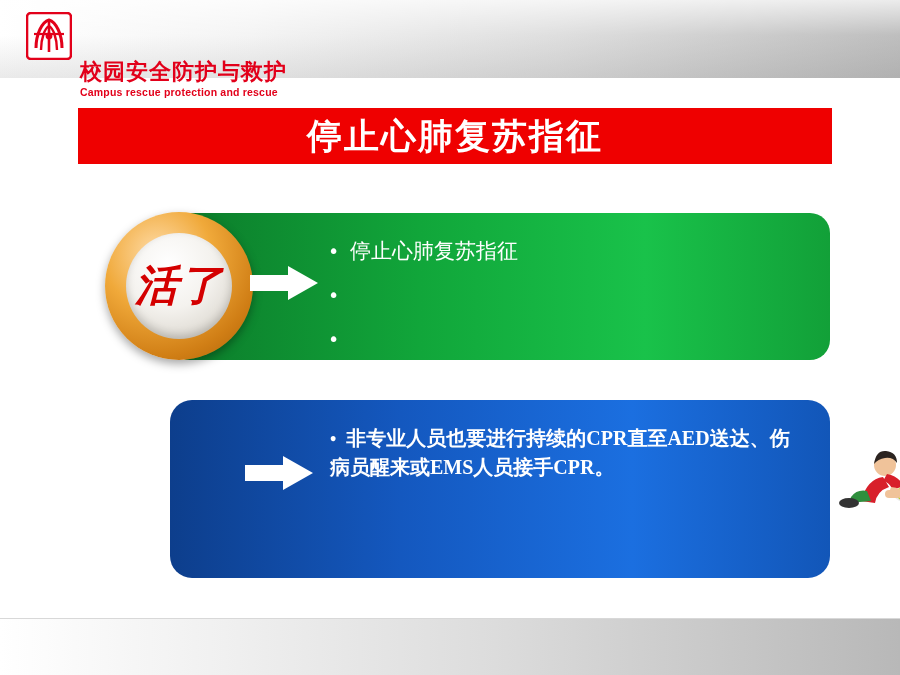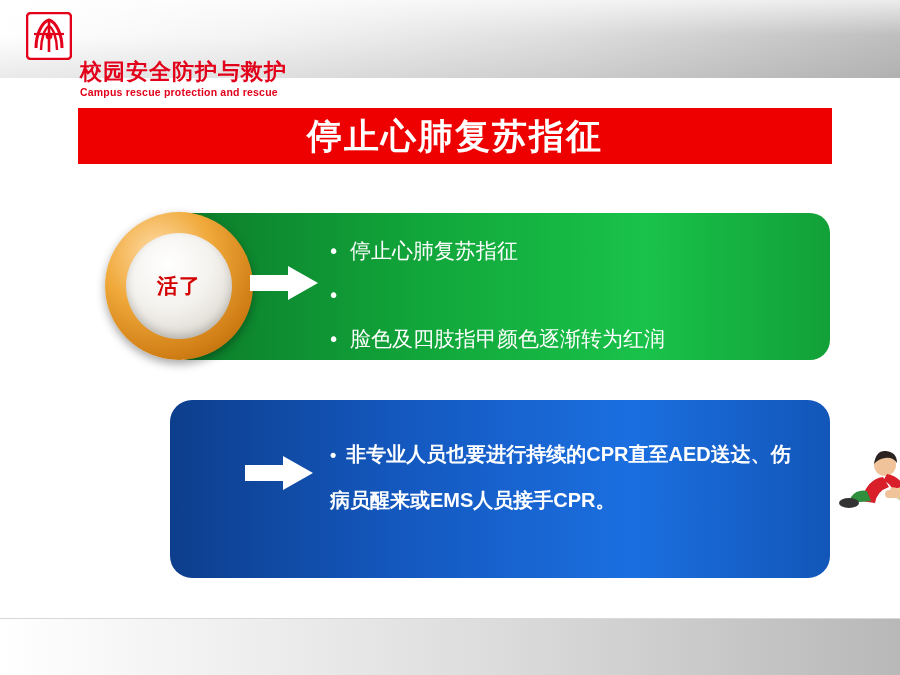--- a/index.html
+++ b/index.html
@@ -142,27 +142,27 @@
     display: inline-block;
     width: 22px;
     font-size: 19px;
     color: #ffffff;
   }
   .green-text {
     font-weight: normal;
   }
   .blue-par {
     position: absolute;
-    left: 160px; top: 32px;
+    left: 160px; top: 24px;
     width: 470px;
     color: #ffffff;
-    font-family: Liberation Sans, sans-serif;
+    font-family: Liberation Serif, serif;
     font-size: 20px;
     font-weight: bold;
-    line-height: 45px;
+    line-height: 28px;
     text-indent: 0;
   }
   .blue-par .dot {
     margin-right: 10px;
     font-size: 18px;
   }
 
   
   .badge {
     position: absolute;
@@ -187,24 +187,25 @@
     width: 106px; height: 106px;
     border-radius: 50%;
     background: radial-gradient(circle at 40% 30%, #ffffff 0%, #f4f2ee 45%, #ddd9d1 80%, #cfcac0 100%);
     display: flex;
     align-items: center;
     justify-content: center;
     box-shadow: inset 0 -4px 8px rgba(0,0,0,0.18);
   }
   .badge-label {
     font-family: "DejaVu Sans", sans-serif;
-    font-size: 21px;
+    font-size: 43px;
     font-weight: bold;
     color: #d40000;
     letter-spacing: 1px;
+    font-style: italic;
   }
 
   
   .arrow {
     position: absolute;
     width: 70px; height: 34px;
   }
 
   
   .photo {
@@ -248,21 +249,20 @@
     <div class="bullets">
       <div class="bullet-row">
         <span class="bullet-dot">•</span>
         <span class="green-text">停止心肺复苏指征</span>
       </div>
       <div class="bullet-row">
         <span class="bullet-dot">•</span>
       </div>
       <div class="bullet-row">
         <span class="bullet-dot">•</span>
-        <span class="green-text">脸色及四肢指甲颜色逐渐转为红润</span>
       </div>
     </div>
 
     <div class="photo">
       <svg width="168" height="82" viewBox="0 0 168 82" xmlns="http://www.w3.org/2000/svg">
         <rect x="0" y="0" width="168" height="82" fill="#ffffff"></rect>
 
         <ellipse cx="118" cy="62" rx="48" ry="9" fill="#eaeaea"></ellipse>
         <rect x="72" y="52" width="72" height="13" rx="6" fill="#cfd63f"></rect>
         <rect x="72" y="52" width="72" height="13" rx="6" fill="none" stroke="#b9c02f" stroke-width="1"></rect>

